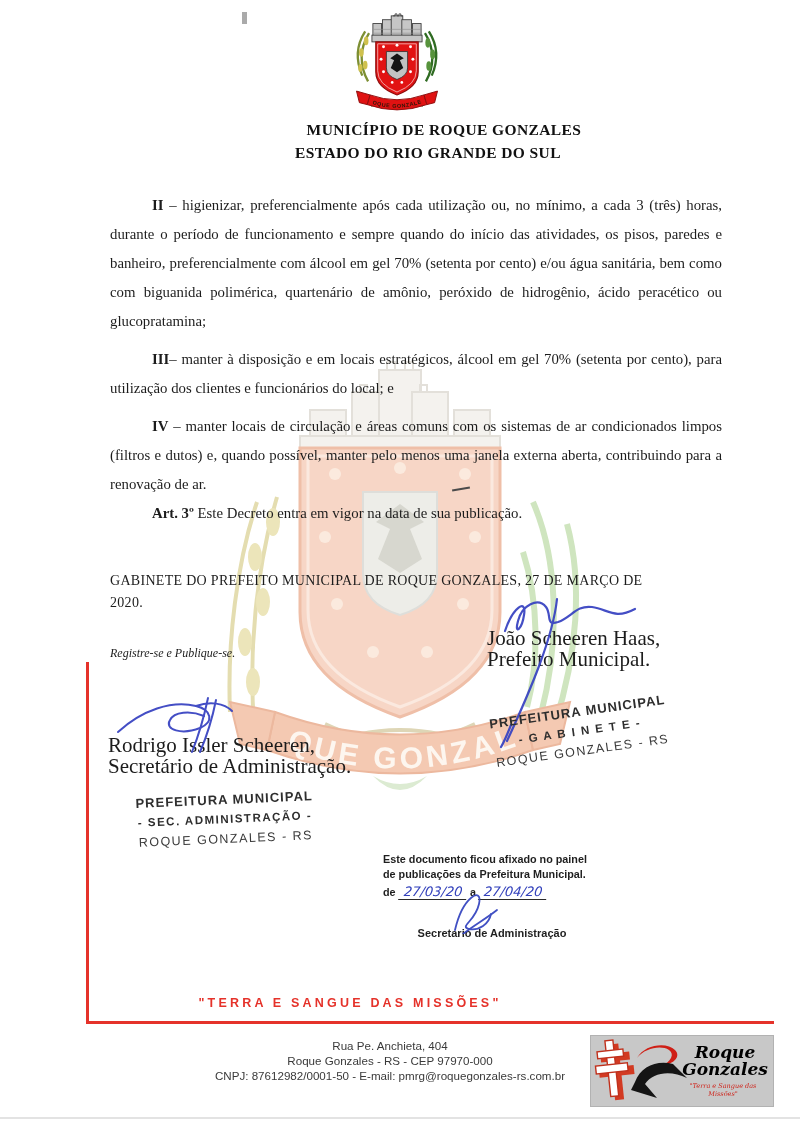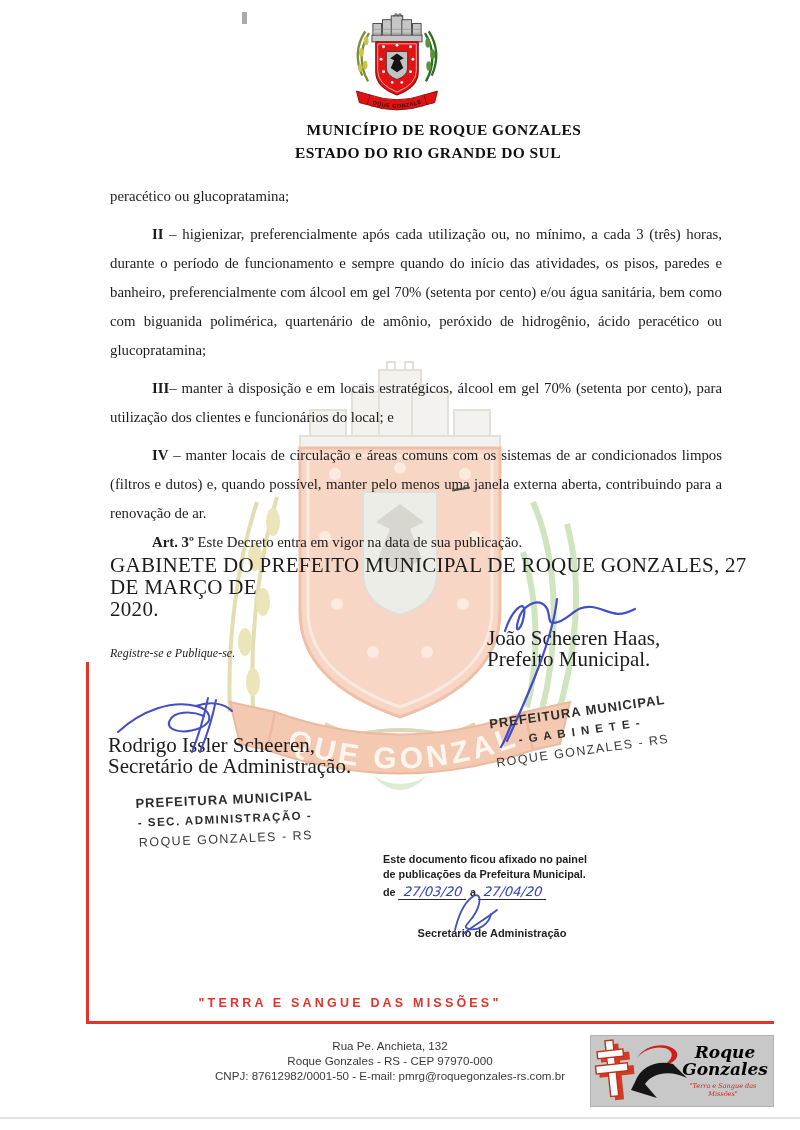--- a/index.html
+++ b/index.html
@@ -8,21 +8,21 @@
   .abs{position:absolute;}
   
   .hdr-line{left:0;width:800px;text-align:center;font-weight:bold;font-size:15.5px;letter-spacing:.4px;color:#111;}
   
   .body-text{left:110px;top:182px;width:612px;font-size:14.8px;line-height:29px;text-align:justify;z-index:2;}
   .body-text p{margin:0;}
   .body-text p.gap{margin-top:9px;}
   .body-text p.indent{text-indent:42px;}
   .lead{font-weight:bold;}
   
-  .closing{left:110px;top:554px;width:640px;font-size:21px;letter-spacing:.3px;line-height:22px;z-index:2;}
+  .closing{left:110px;top:570px;width:640px;font-size:14px;letter-spacing:.3px;line-height:22px;z-index:2;}
   .sig-name{font-size:21px;line-height:21px;z-index:2;}
   .order-line{left:110px;top:646px;font-style:italic;font-size:12px;z-index:2;}
   
   .stamp{font-family:"Liberation Sans",sans-serif;text-align:center;color:#2e2e2e;z-index:3;}
   .stamp .s1{font-weight:bold;font-size:13px;letter-spacing:1px;line-height:20px;}
   .stamp .s2{font-weight:bold;font-size:11.5px;letter-spacing:1.5px;line-height:19px;}
   .stamp .s3{font-size:12.5px;letter-spacing:1.5px;line-height:20px;color:#3a3a3a;}
   .affix{left:383px;top:852px;width:218px;font-family:"Liberation Sans",sans-serif;
          font-weight:bold;font-size:10.8px;line-height:15px;color:#1f1f1f;z-index:3;}
   .affix .dates{margin-top:2px;font-weight:bold;}
@@ -161,21 +161,20 @@
       <textPath href="#crestRibbonPath" startOffset="50%" text-anchor="middle">ROQUE GONZALES</textPath>
     </text>
   </svg>
 
   <div class="abs speck"></div>
 
   <div class="abs hdr-line" style="top:121px;padding-left:44px;">MUNICÍPIO DE ROQUE GONZALES</div>
   <div class="abs hdr-line" style="top:144px;margin-left:28px;">ESTADO DO RIO GRANDE DO SUL</div>
 
   <div class="abs body-text">
-    <p><b class="lead"></b><span>peracético ou glucopratamina;</span></p>
     <p class="indent gap"><b class="lead">II</b><span> – higienizar, preferencialmente após cada utilização ou, no mínimo, a cada 3 (três) horas, durante o período de funcionamento e sempre quando do início das atividades, os pisos, paredes e banheiro, preferencialmente com álcool em gel 70% (setenta por cento) e/ou água sanitária, bem como com biguanida polimérica, quartenário de amônio, peróxido de hidrogênio, ácido peracético ou glucopratamina;</span></p>
     <p class="indent gap"><b class="lead">III</b><span>– manter à disposição e em locais estratégicos, álcool em gel 70% (setenta por cento), para utilização dos clientes e funcionários do local; e</span></p>
     <p class="indent gap"><b class="lead">IV</b><span> – manter locais de circulação e áreas comuns com os sistemas de ar condicionados limpos (filtros e dutos) e, quando possível, manter pelo menos uma janela externa aberta, contribuindo para a renovação de ar.</span></p>
     <p class="indent"><b class="lead">Art. 3º</b><span> Este Decreto entra em vigor na data de sua publicação.</span></p>
   </div>
 
   <div class="abs penmark"></div>
 
   <div class="abs closing">
     <span>GABINETE DO PREFEITO MUNICIPAL DE ROQUE GONZALES, 27 DE MARÇO DE</span><br>
@@ -238,21 +237,21 @@
       <path d="M28,50 C38,42 52,34 62,26"></path>
     </g>
   </svg>
 
   <div class="abs redline" style="left:86px;top:662px;width:3px;height:361px;"></div>
   <div class="abs redline" style="left:86px;top:1021px;width:688px;height:3px;"></div>
 
   <div class="abs slogan">"TERRA E SANGUE DAS MISSÕES"</div>
 
   <div class="abs addr">
-    <div>Rua Pe. Anchieta, 132</div>
+    <div>Rua Pe. Anchieta, 404</div>
     <div>Roque Gonzales - RS - CEP 97970-000</div>
     <div>CNPJ: 87612982/0001-50 - E-mail: pmrg@roquegonzales-rs.com.br</div>
   </div>
 
   <div class="abs logo-box">
     <svg style="position:absolute;left:0;top:0;" width="110" height="70" viewBox="0 0 110 70">
       <g transform="rotate(-6 24 34)">
         <g fill="#d23a22">
           <rect x="21" y="8" width="9" height="56"></rect>
           <rect x="11" y="17" width="29" height="8"></rect>

